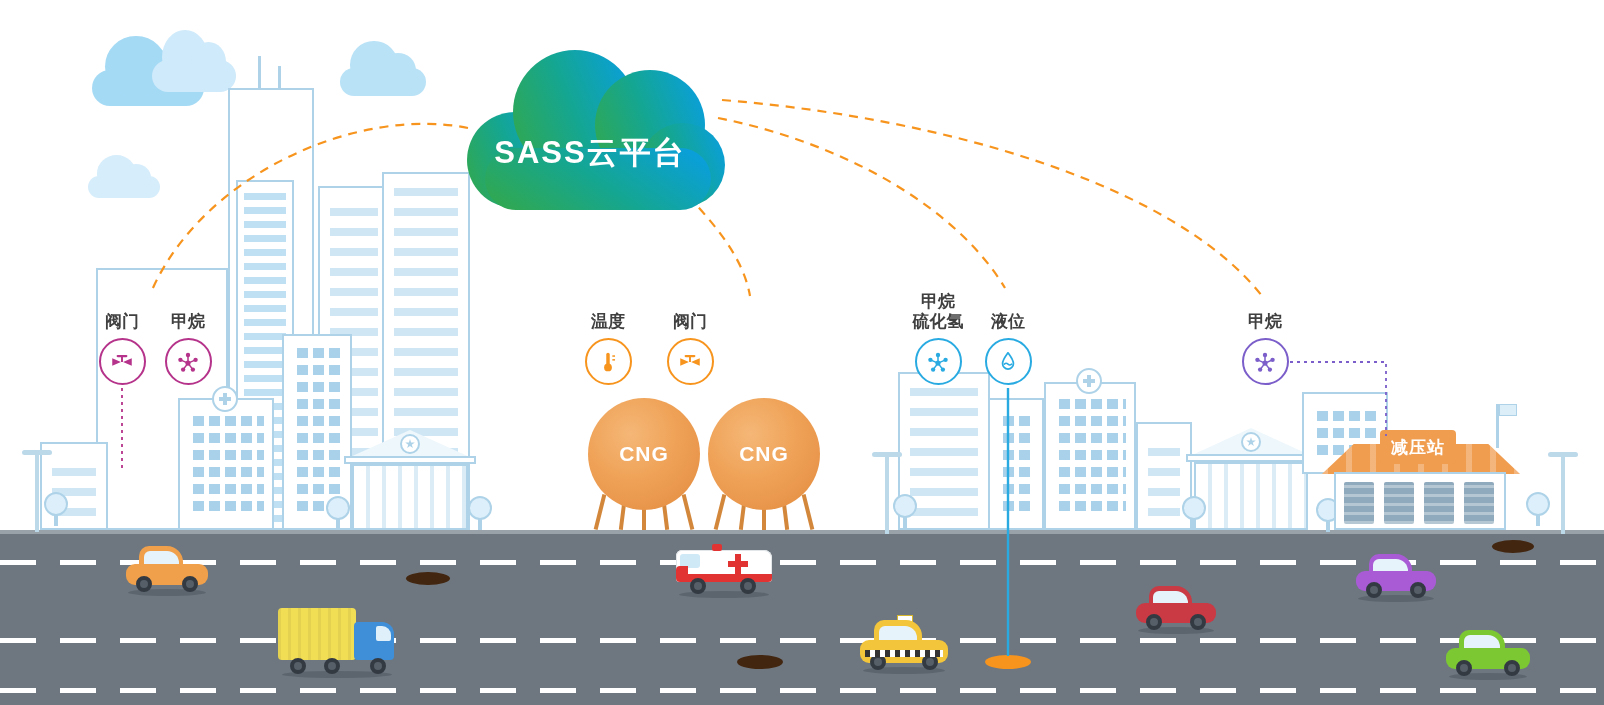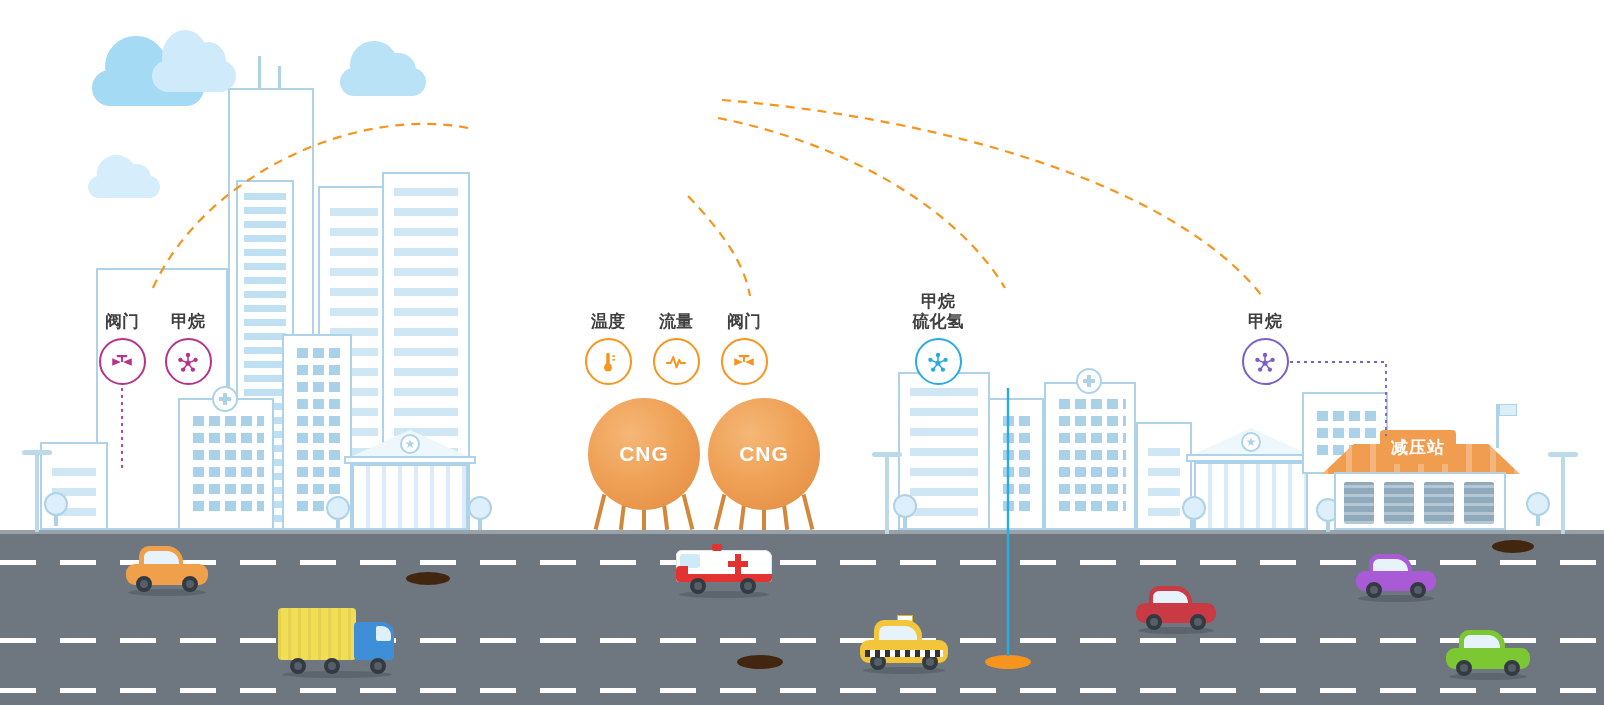--- a/index.html
+++ b/index.html
@@ -339,20 +339,39 @@
       <path d="M 468 128 C 360 106, 205 172, 152 290"></path>
       <path d="M 688 196 C 722 232, 744 262, 750 296"></path>
       <path d="M 718 118 C 840 142, 955 205, 1005 288"></path>
       <path d="M 722 100 C 945 118, 1175 185, 1262 296"></path>
     </g>
     <path d="M 122 388 V 470" fill="none" stroke="#b5338a" stroke-width="1.8" stroke-dasharray="3 4"></path>
     <path d="M 1008 388 V 656" fill="none" stroke="#29abe2" stroke-width="2.4"></path>
     <path d="M 1290 362 H 1386 V 436" fill="none" stroke="#7b5ec9" stroke-width="1.8" stroke-dasharray="3 4"></path>
   </svg>
 
+  <div class="sass-cloud">
+    <svg viewBox="0 0 270 172" width="270" height="172">
+      <defs>
+        <linearGradient id="cg" x1="0" y1="0.7" x2="1" y2="0.3">
+          <stop offset="0" stop-color="#2fa855"></stop>
+          <stop offset="0.5" stop-color="#14a693"></stop>
+          <stop offset="1" stop-color="#0a9fd8"></stop>
+        </linearGradient>
+      </defs>
+      <g fill="url(#cg)">
+        <circle cx="60" cy="120" r="48"></circle>
+        <circle cx="120" cy="72" r="62"></circle>
+        <circle cx="195" cy="85" r="55"></circle>
+        <circle cx="228" cy="125" r="42"></circle>
+        <rect x="30" y="108" width="226" height="62" rx="31"></rect>
+      </g>
+    </svg>
+    <div class="sass-label">SASS云平台</div>
+  </div>
 
   <div class="sensor-group" style="left:91px;top:288px;gap:4px;--c:#b5338a;">
     <div class="sensor">
       <div class="s-label">阀门</div>
       <div class="s-circle">
         <svg width="26" height="26" viewBox="0 0 24 24">
           <path d="M3 8.5 L11 12 L3 15.5 Z M21 8.5 L13 12 L21 15.5 Z" fill="currentColor"></path>
           <line x1="12" y1="12" x2="12" y2="7" stroke="currentColor" stroke-width="1.8"></line>
           <line x1="8" y1="6.5" x2="16" y2="6.5" stroke="currentColor" stroke-width="2" stroke-linecap="round"></line>
         </svg>
@@ -375,37 +394,29 @@
               <circle cx="5" cy="10" r="2"></circle>
             <circle cx="19" cy="10" r="2"></circle>
               <circle cx="7.5" cy="19" r="2"></circle>
               <circle cx="16.5" cy="19" r="2"></circle>
           </g>
         </svg>
       </div>
     </div>
   </div>
 
-  <div class="sensor-group" style="left:577px;top:288px;gap:6px;--c:#f7941d;">
+  <div class="sensor-group" style="left:577px;top:288px;gap:20px;--c:#f7941d;">
     <div class="sensor">
       <div class="s-label">温度</div>
       <div class="s-circle">
         <svg width="26" height="26" viewBox="0 0 24 24">
           <line x1="12" y1="5" x2="12" y2="14" stroke="currentColor" stroke-width="3.2" stroke-linecap="round"></line>
           <circle cx="12" cy="17" r="3.6" fill="currentColor"></circle>
           <line x1="16" y1="6.5" x2="18.5" y2="6.5" stroke="currentColor" stroke-width="1.4"></line>
           <line x1="16" y1="10" x2="18.5" y2="10" stroke="currentColor" stroke-width="1.4"></line>
-        </svg>
-      </div>
-    </div>
-    <div class="sensor">
-      <div class="s-label">流量</div>
-      <div class="s-circle">
-        <svg width="26" height="26" viewBox="0 0 24 24">
-          <polyline points="3.5,13 7,13 9.5,7.5 12.5,17 15,10 16.5,13 20.5,13" fill="none" stroke="currentColor" stroke-width="1.8" stroke-linejoin="round" stroke-linecap="round"></polyline>
         </svg>
       </div>
     </div>
     <div class="sensor">
       <div class="s-label">阀门</div>
       <div class="s-circle">
         <svg width="26" height="26" viewBox="0 0 24 24">
           <path d="M3 8.5 L11 12 L3 15.5 Z M21 8.5 L13 12 L21 15.5 Z" fill="currentColor"></path>
           <line x1="12" y1="12" x2="12" y2="7" stroke="currentColor" stroke-width="1.8"></line>
           <line x1="8" y1="6.5" x2="16" y2="6.5" stroke="currentColor" stroke-width="2" stroke-linecap="round"></line>
@@ -431,20 +442,29 @@
             <circle cx="12" cy="13" r="2.4"></circle>
               <circle cx="12" cy="5.5" r="2"></circle>
               <circle cx="5" cy="10" r="2"></circle>
             <circle cx="19" cy="10" r="2"></circle>
               <circle cx="7.5" cy="19" r="2"></circle>
               <circle cx="16.5" cy="19" r="2"></circle>
           </g>
         </svg>
       </div>
     </div>
+    <div class="sensor">
+      <div class="s-label">液位</div>
+      <div class="s-circle">
+        <svg width="26" height="26" viewBox="0 0 24 24">
+          <path d="M12 3.5 C9.5 7 7 10 7 13.5 a5 5 0 0 0 10 0 C17 10 14.5 7 12 3.5 Z" fill="none" stroke="currentColor" stroke-width="1.6" stroke-linejoin="round"></path>
+          <path d="M8.6 14 q1.7 -1.6 3.4 0 t3.4 0" fill="none" stroke="currentColor" stroke-width="1.4" stroke-linecap="round"></path>
+        </svg>
+      </div>
+    </div>
   </div>
 
   <div class="sensor-group" style="left:1234px;top:288px;--c:#7b5ec9;">
     <div class="sensor">
       <div class="s-label">甲烷</div>
       <div class="s-circle">
         <svg width="26" height="26" viewBox="0 0 24 24">
           <g stroke="currentColor" stroke-width="1.4">
             <line x1="12" y1="13" x2="12" y2="5.5"></line>
               <line x1="12" y1="13" x2="5" y2="10"></line>

